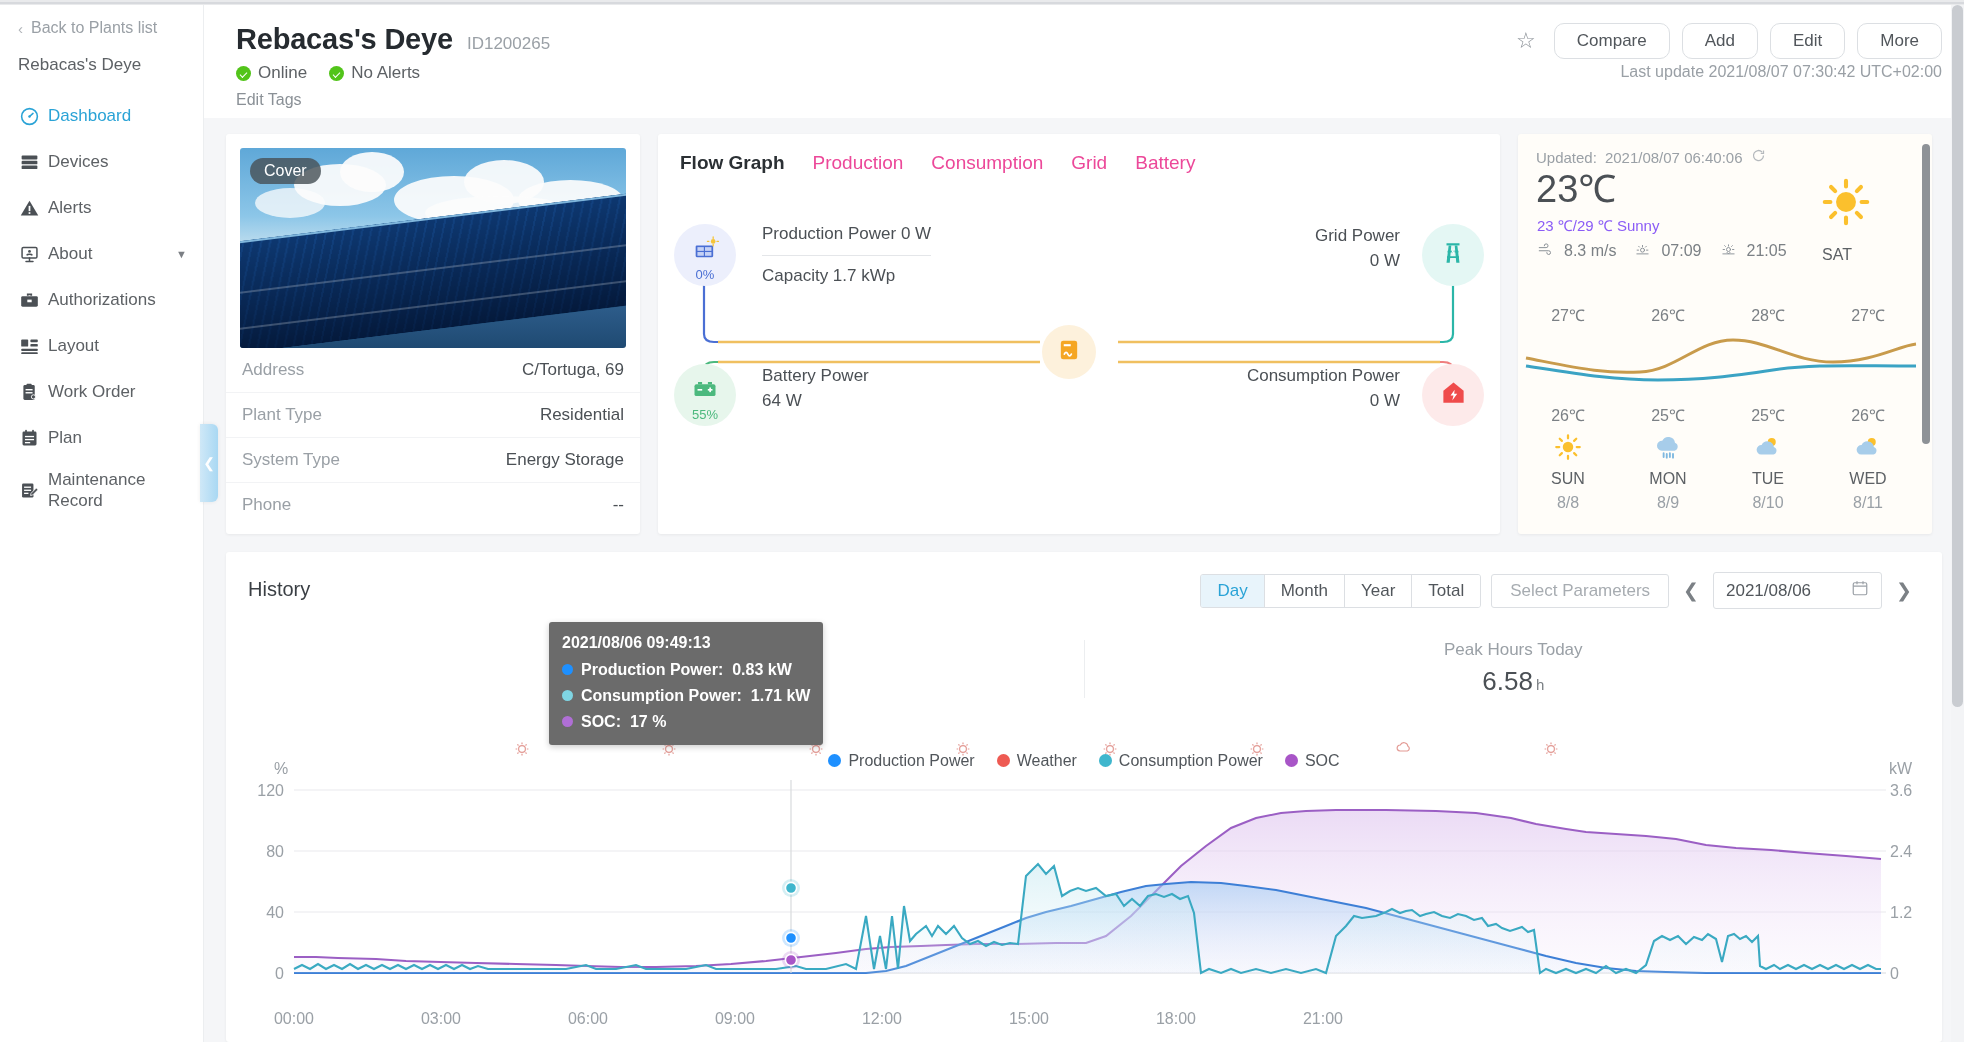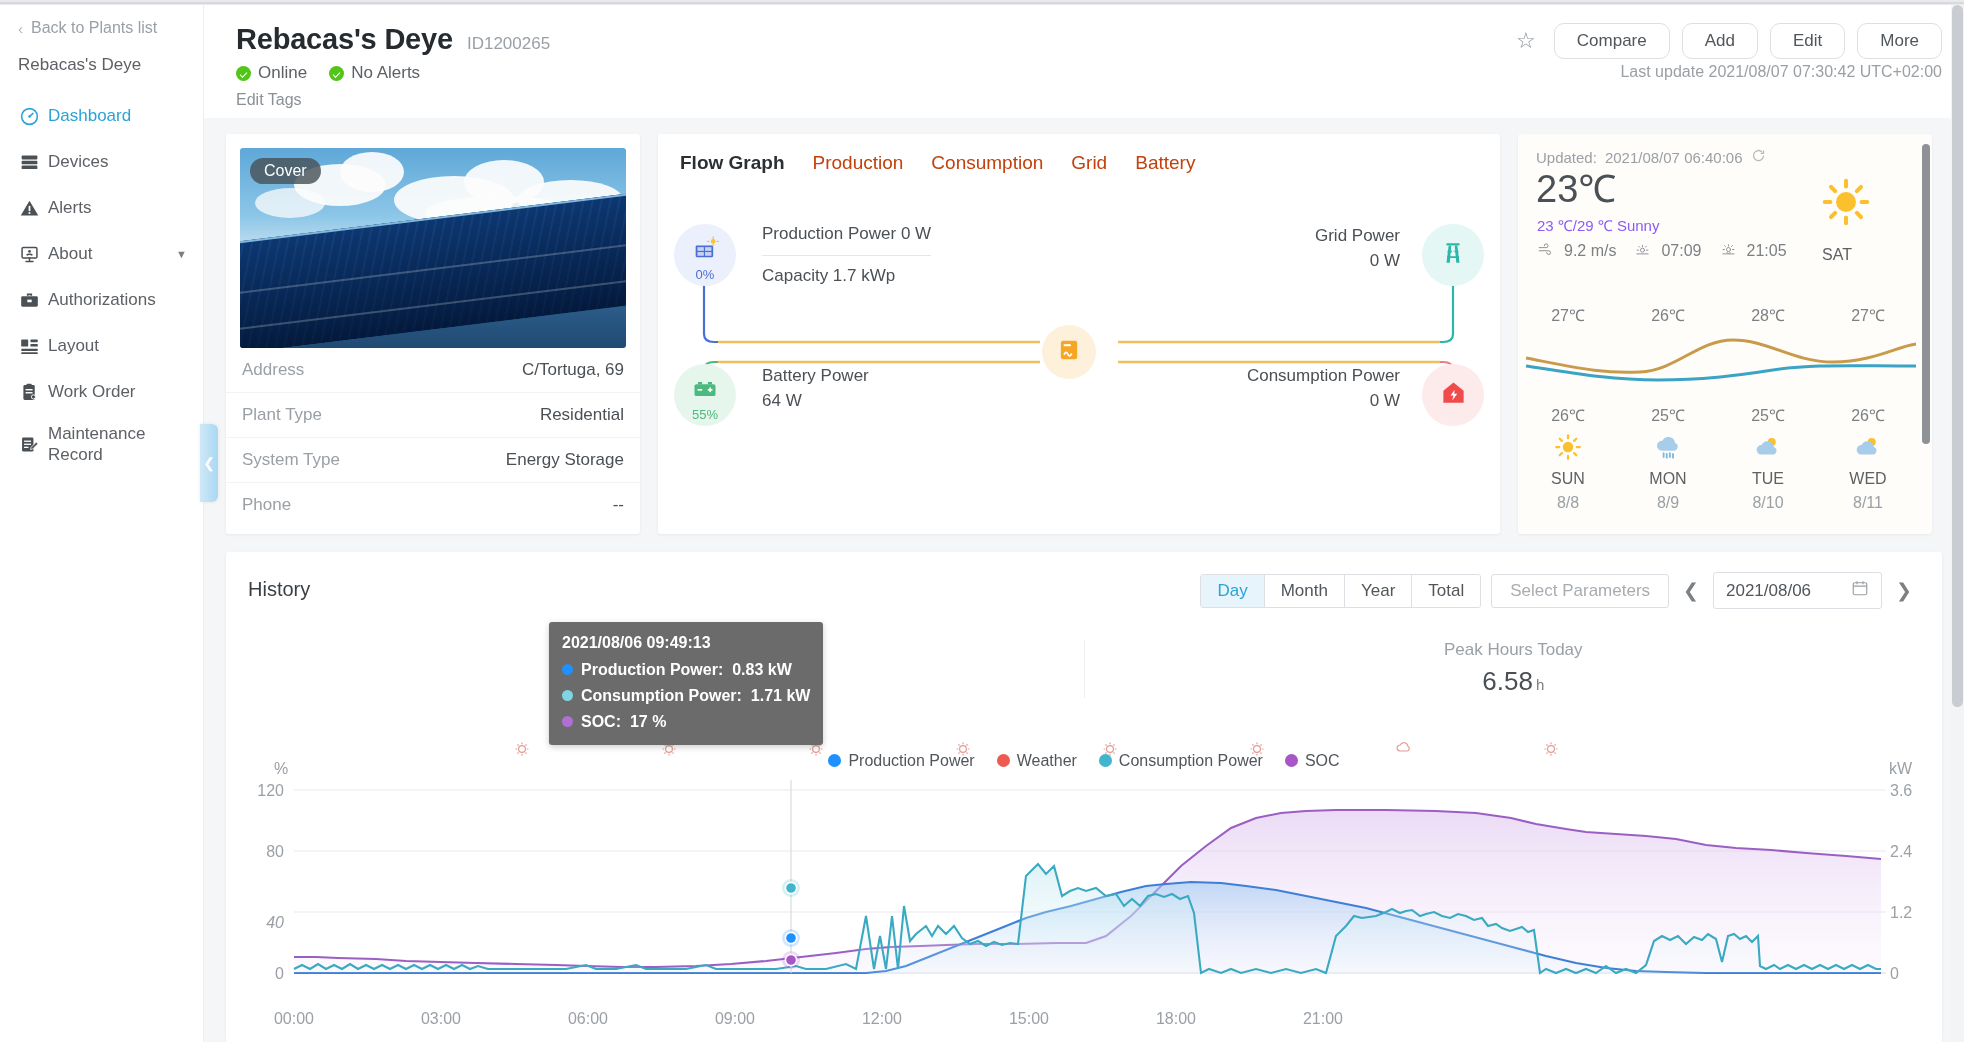--- a/index.html
+++ b/index.html
@@ -90,21 +90,21 @@
     font-size:16px; padding:4px 14px; border-radius:14px;
   }
   .kv{ display:flex; justify-content:space-between; align-items:center; padding:12px 16px 12px 16px; border-bottom:1px solid #f2f3f5; font-size:17px;}
   .kv:last-child{border-bottom:none;}
   .kv .k{ color:#9aa0a6;}
   .kv .v{ color:#4b5055;}
 
   
   .flow-card{ width:842px; height:400px; position:relative;}
   .tabs{ display:flex; gap:28px; padding:18px 0 0 22px; align-items:baseline;}
-  .tab{ font-size:19px; color:#c2410c; cursor:pointer;}
+  .tab{ font-size:19px; color:#ec4899; cursor:pointer;}
   .tab.active{ color:#2b3034; font-weight:bold;}
   .flow-area{ position:relative; height:320px;}
   .node{ position:absolute; width:62px; height:62px; border-radius:50%; display:flex; align-items:center; justify-content:center;}
   .node .pct{ position:absolute; bottom:4px; left:0; right:0; text-align:center; font-size:13px;}
   .node-label{ position:absolute; font-size:17px; color:#4b5055; line-height:1.45;}
   .node-label .sub{ color:#4b5055;}
   .inverter{
     position:absolute; width:54px; height:54px; border-radius:50%;
     background:#fdf1dc; display:flex;align-items:center;justify-content:center;
   }
@@ -259,20 +259,33 @@
           <rect x="5" y="3.5" width="13" height="17" rx="1.6"></rect>
             <rect x="8.5" y="2" width="6" height="3" rx="1" fill="#4b5055"></rect>
           <rect x="7.5" y="8" width="8" height="1.6" fill="#fff"></rect>
             <rect x="7.5" y="11.5" width="8" height="1.6" fill="#fff"></rect>
           <circle cx="16.5" cy="17" r="2.4" fill="#4b5055" stroke="#fff" stroke-width="1"></circle>
         </svg>
       </span>
       <span class="label">Work Order</span>
     </div>
 
+    <div class="nav-item">
+      <span class="ico">
+        <svg width="21" height="21" viewBox="0 0 24 24" fill="#4b5055">
+          <rect x="4" y="4" width="16" height="16" rx="1.6"></rect>
+          <rect x="7" y="2" width="2" height="4" rx="1"></rect>
+            <rect x="15" y="2" width="2" height="4" rx="1"></rect>
+          <rect x="6.8" y="9" width="10.4" height="1.5" fill="#fff"></rect>
+            <rect x="6.8" y="12.5" width="10.4" height="1.5" fill="#fff"></rect>
+          <rect x="6.8" y="16" width="6" height="1.5" fill="#fff"></rect>
+        </svg>
+      </span>
+      <span class="label">Plan</span>
+    </div>
 
     <div class="nav-item">
       <span class="ico">
         <svg width="21" height="21" viewBox="0 0 24 24" fill="#4b5055">
           <rect x="3.5" y="4" width="13" height="16" rx="1.4"></rect>
           <rect x="5.8" y="7.5" width="8" height="1.5" fill="#fff"></rect>
             <rect x="5.8" y="11" width="8" height="1.5" fill="#fff"></rect>
           <rect x="5.8" y="14.5" width="5" height="1.5" fill="#fff"></rect>
           <path d="M19.8 9.2l1.9 1.9-6.1 6.1-2.4.5.5-2.4z" fill="#4b5055" stroke="#fff" stroke-width=".9"></path>
         </svg>
@@ -463,21 +476,21 @@
       </div>
       <div class="w-temp">23℃</div>
       <div class="w-desc">23 ℃/29 ℃ Sunny</div>
       <div class="w-meta">
         <span>
           <svg width="17" height="15" viewBox="0 0 24 24" fill="none" stroke="#8a9096" stroke-width="1.6" stroke-linecap="round">
             <path d="M2 9h11a3 3 0 1 0-3-3"></path>
               <path d="M2 14h15a3 3 0 1 1-3 3"></path>
           </svg>
         </span>
-        <span>9.2 m/s</span>
+        <span>8.3 m/s</span>
         <span style="margin-left:8px;">
           <svg width="17" height="15" viewBox="0 0 24 24" fill="none" stroke="#8a9096" stroke-width="1.5" stroke-linecap="round">
             <circle cx="12" cy="13" r="3.2"></circle>
               <path d="M12 5.5v2M5.6 13H3.4M20.6 13h-2.2M7.2 8.2L5.8 6.8M16.8 8.2l1.4-1.4M3 19h18"></path>
           </svg>
         </span>
         <span>07:09</span>
         <span style="margin-left:8px;">
           <svg width="17" height="15" viewBox="0 0 24 24" fill="none" stroke="#8a9096" stroke-width="1.5" stroke-linecap="round">
             <circle cx="12" cy="12" r="3.2"></circle>
@@ -608,21 +621,21 @@
       <div><span class="bullet" style="background:#3fb6cd"></span><span>Consumption Power</span></div>
       <div><span class="bullet" style="background:#a855c7"></span><span>SOC</span></div>
     </div>
 
     <div class="chart">
       <div class="ax-unit" style="left:48px; top:-6px;">%</div>
       <div class="ax-unit" style="right:30px; top:-6px;">kW</div>
 
       <div class="ytick" style="left:16px; top:16px;">120</div>
       <div class="ytick" style="left:16px; top:77px;">80</div>
-      <div class="ytick" style="left:16px; top:148px;font-style:italic;">40</div>
+      <div class="ytick" style="left:16px; top:138px;">40</div>
       <div class="ytick" style="left:16px; top:199px;">0</div>
 
       <div class="ytickR" style="right:10px; top:16px;">3.6</div>
       <div class="ytickR" style="right:10px; top:77px;">2.4</div>
       <div class="ytickR" style="right:10px; top:138px;">1.2</div>
       <div class="ytickR" style="right:10px; top:199px;">0</div>
 
       <div style="position:absolute;left:0;top:-28px;width:100%;height:22px;">
         <svg width="1716" height="22" style="position:absolute;left:0;top:0;">
           <g stroke="#e39a94" fill="none" stroke-width="1.2">

